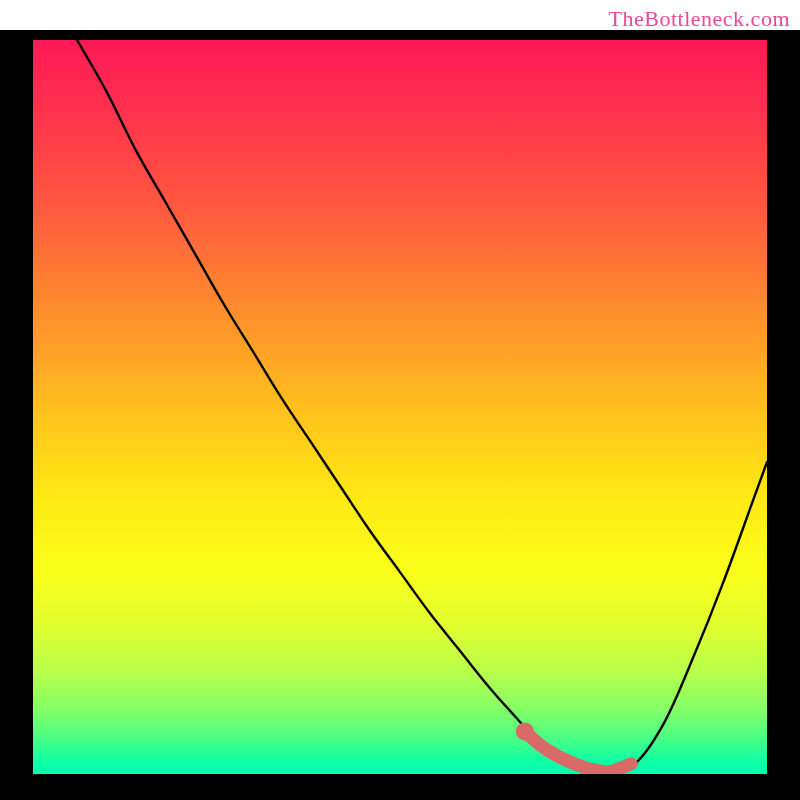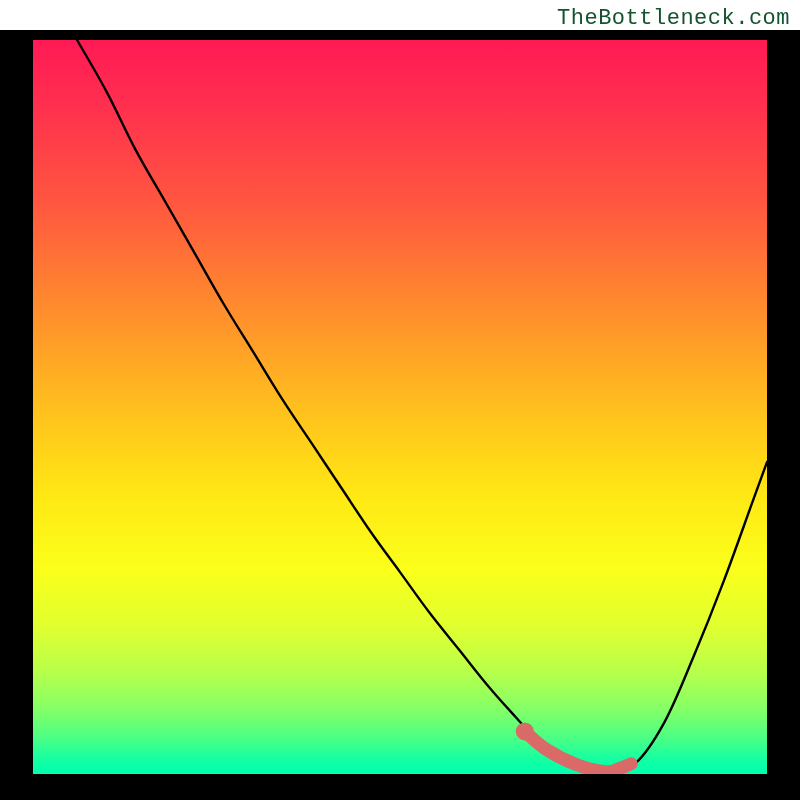--- a/index.html
+++ b/index.html
@@ -12,23 +12,23 @@
   }
   .container {
     width: 800px;
     height: 800px;
     position: relative;
   }
   .watermark {
     position: absolute;
     top: 6px;
     right: 10px;
-    font-family: Liberation Mono, monospace;
+    font-family: Liberation Serif, serif;
     font-size: 22px;
-    color: #14532d;
+    color: #ec4899;
     letter-spacing: 0.5px;
     font-weight: 500;
   }
   .plot-outer {
     position: absolute;
     left: 0;
     top: 30px;
     width: 800px;
     height: 770px;
     background: #000000;

